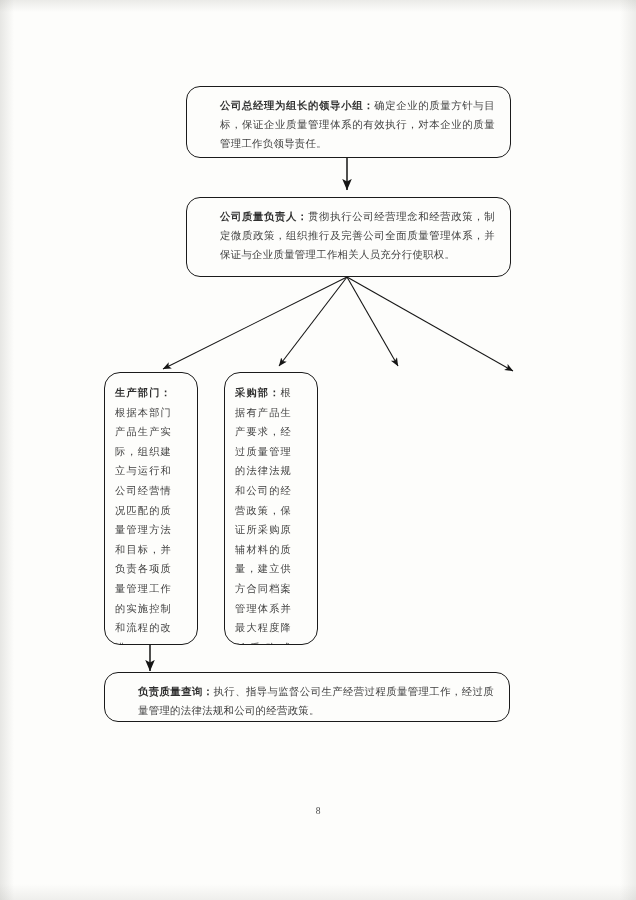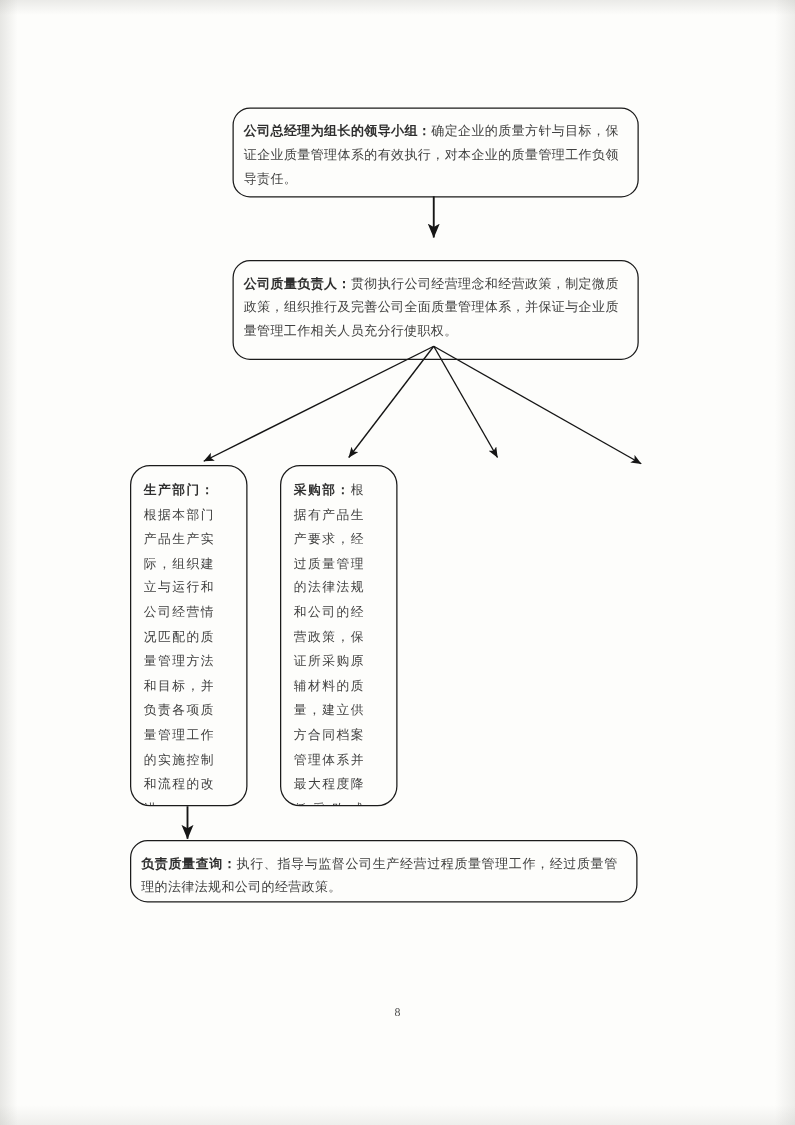--- a/index.html
+++ b/index.html
@@ -60,21 +60,21 @@
   .node-text {
     display: block;
     text-align: justify;
     text-justify: inter-ideograph;
     color: #262626;
     opacity: 0.88;
   }
 
   
   .node.wide {
-    padding: 9px 15px 8px 8px;
+    padding: 9px 15px 8px 33px;
   }
   .node.wide .node-text {
     font-size: 10.4px;
     line-height: 19px;
     letter-spacing: 0.3px;
   }
 
   
   .node.col {
     padding: 10px 26px 8px 10px;
@@ -147,21 +147,21 @@
 
     <g>
       <line x1="150" y1="645" x2="150" y2="671" stroke="#151515" stroke-width="1.5" marker-end="url(#arrowhead)"></line>
     </g>
   </svg>
 
   <div class="node wide" style="left:186px; top:86px; width:325px; height:72px;">
     <span class="node-text"><span class="lead">公司总经理为组长的领导小组：</span><span>确定企业的质量方针与目标，保证企业质量管理体系的有效执行，对本企业的质量管理工作负领导责任。</span></span>
   </div>
 
-  <div class="node wide" style="left:186px; top:208px; width:325px; height:80px;">
+  <div class="node wide" style="left:186px; top:197px; width:325px; height:80px;">
     <span class="node-text"><span class="lead">公司质量负责人：</span><span>贯彻执行公司经营理念和经营政策，制定微质政策，组织推行及完善公司全面质量管理体系，并保证与企业质量管理工作相关人员充分行使职权。</span></span>
   </div>
 
   <div class="node col" style="left:104px; top:372px; width:94px; height:273px;">
     <span class="node-text"><span class="lead">生产部门：</span><span>根据本部门产品生产实际，组织建立与运行和公司经营情况匹配的质量管理方法和目标，并负责各项质量管理工作的实施控制和流程的改进。</span></span>
   </div>
 
   <div class="node col" style="left:224px; top:372px; width:94px; height:273px;">
     <span class="node-text"><span class="lead">采购部：</span><span>根据有产品生产要求，经过质量管理的法律法规和公司的经营政策，保证所采购原辅材料的质量，建立供方合同档案管理体系并最大程度降低采购成本。</span></span>
   </div>

